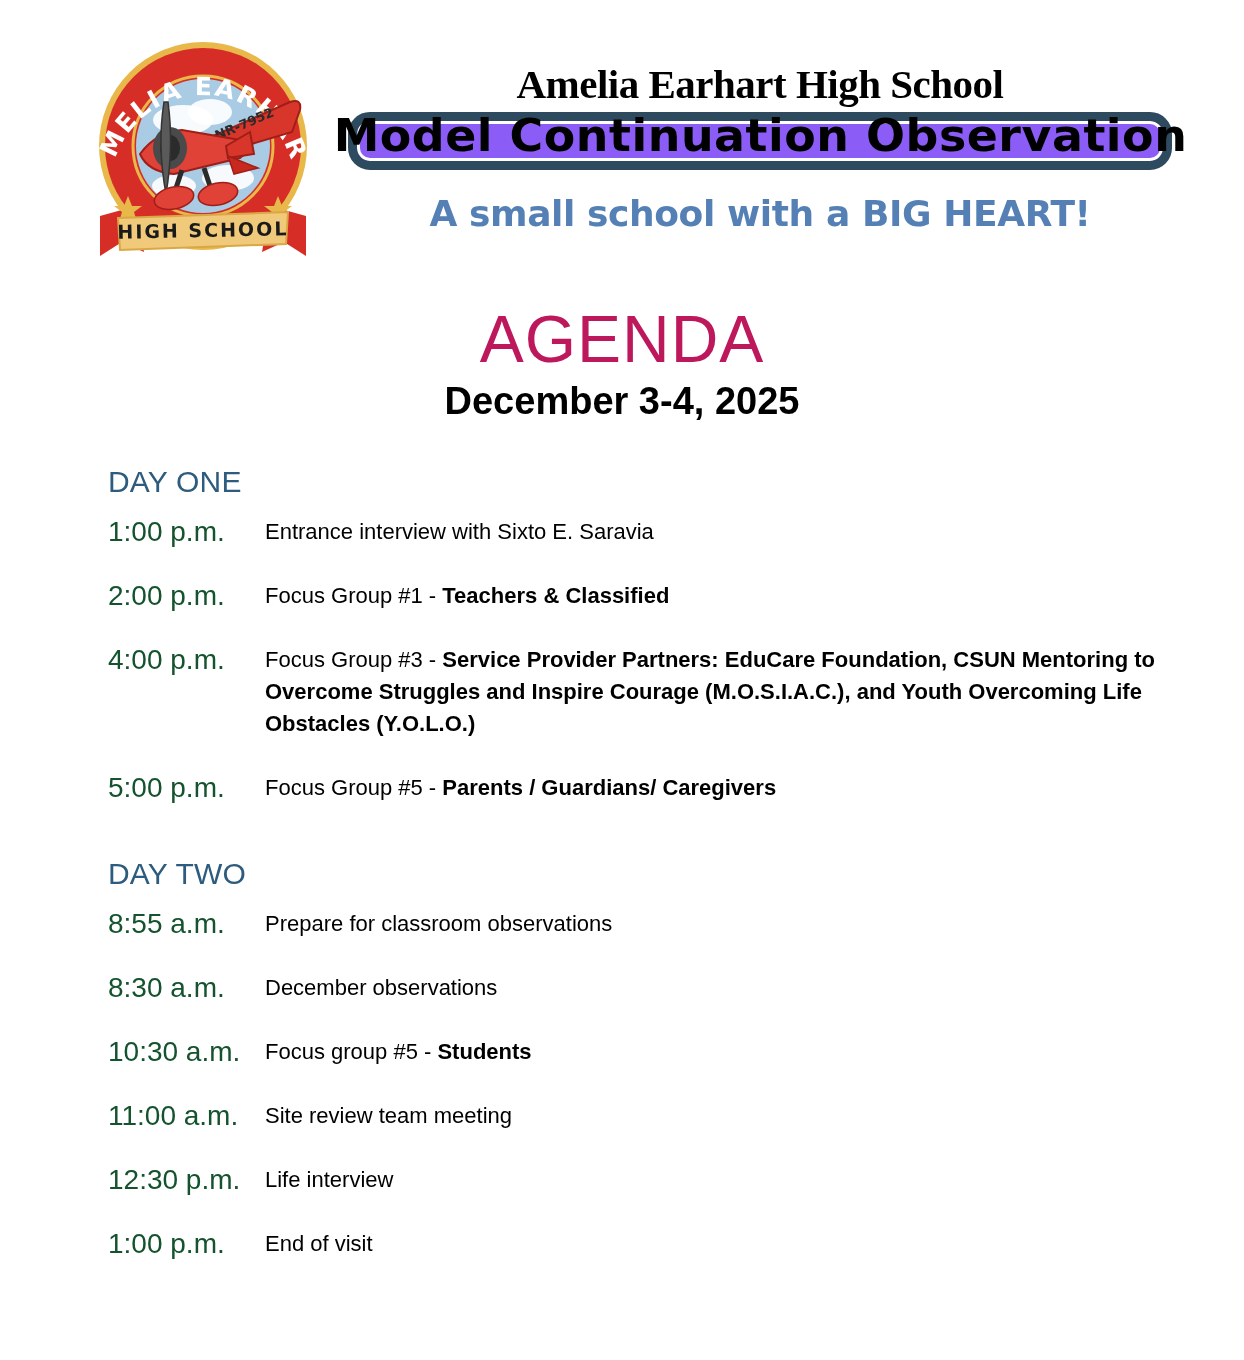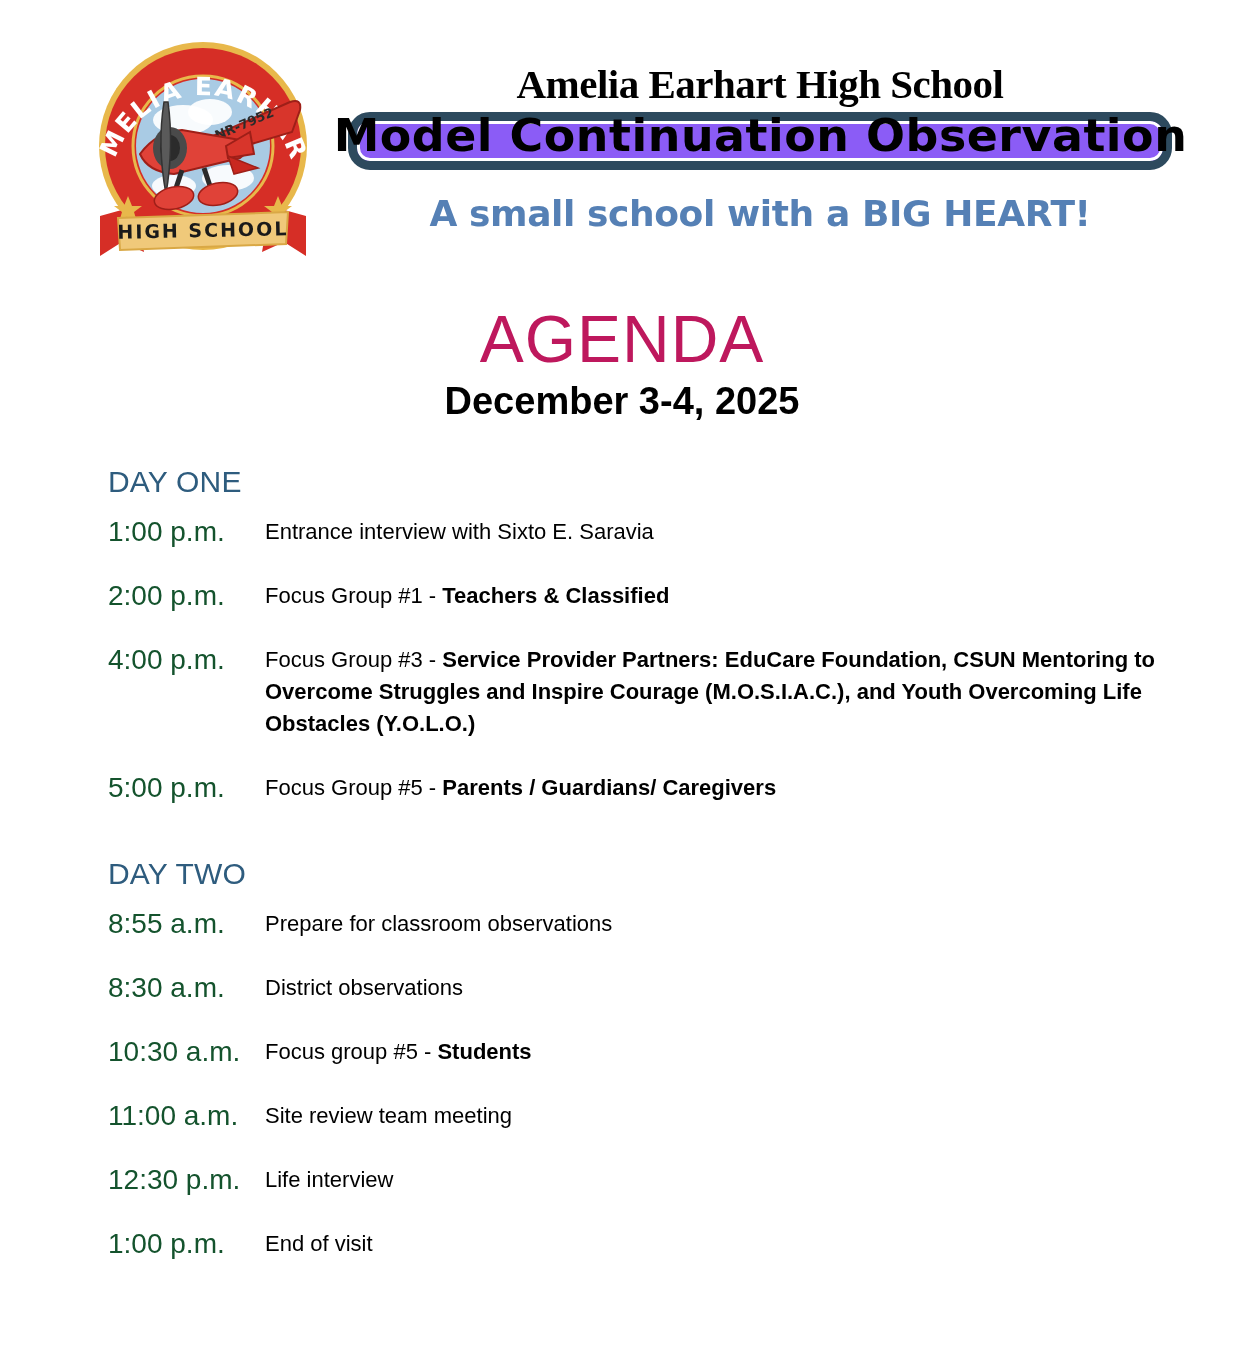--- a/index.html
+++ b/index.html
@@ -246,21 +246,21 @@
 
 <div class="day-section second">
   <div class="day-heading">DAY TWO</div>
   <div class="agenda-list" id="day-two-list">
       <div class="agenda-row">
         <div class="row-time">8:55 a.m.</div>
         <div class="row-desc"><span>Prepare for classroom observations</span></div>
       </div>
       <div class="agenda-row">
         <div class="row-time">8:30 a.m.</div>
-        <div class="row-desc"><span>District observations</span></div>
+        <div class="row-desc"><span>December observations</span></div>
       </div>
       <div class="agenda-row">
         <div class="row-time">10:30 a.m.</div>
         <div class="row-desc"><span>Focus group #5 - </span><b>Students</b></div>
       </div>
       <div class="agenda-row">
         <div class="row-time">11:00 a.m.</div>
         <div class="row-desc"><span>Site review team meeting</span></div>
       </div>
       <div class="agenda-row">

